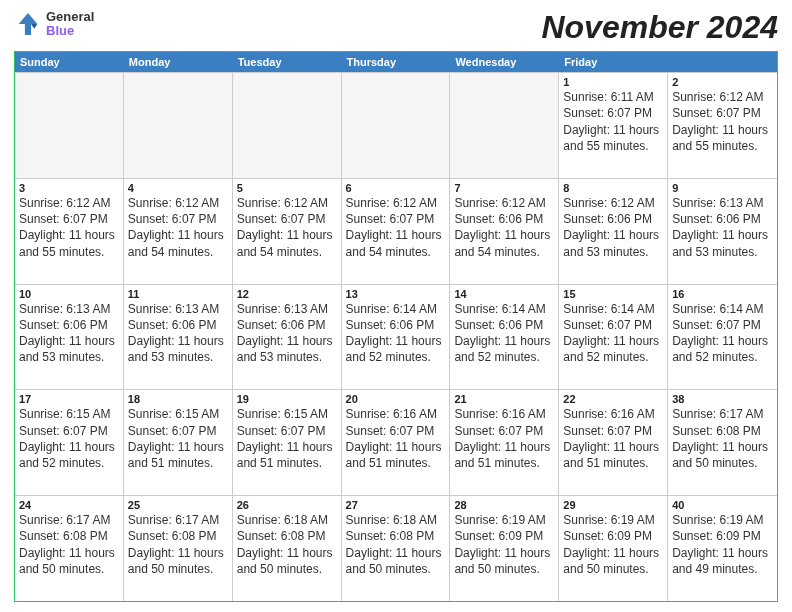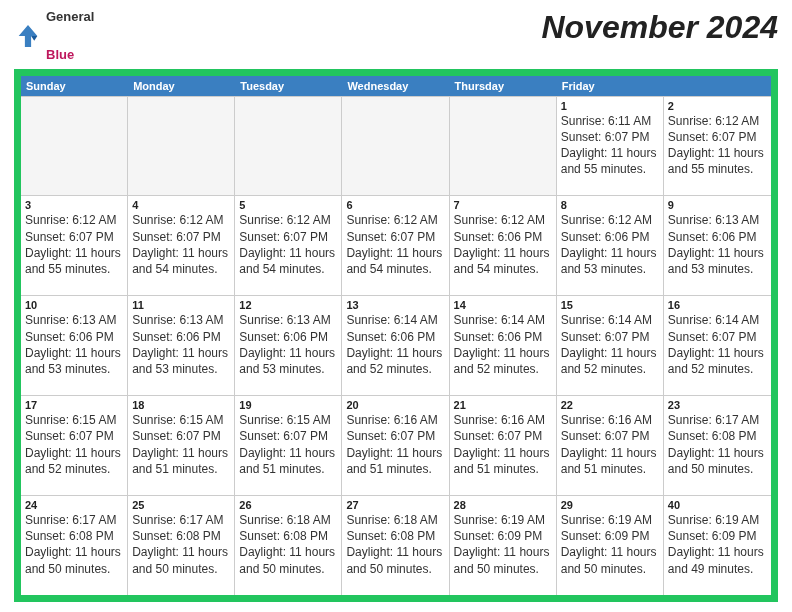--- a/index.html
+++ b/index.html
@@ -27,24 +27,23 @@
       display: flex;
       align-items: center;
       gap: 4px;
     }
     .logo-text {
       display: flex;
       flex-direction: column;
       font-size: 13px;
       font-weight: bold;
       line-height: 1.1;
-      gap: 24px;
     }
     .logo-text span:first-child { color: #333; }
-    .logo-text span:last-child { color: #be185d; }
+    .logo-text span:last-child { color: #8b5cf6; }
     .logo-icon {
       width: 28px;
       height: 28px;
     }
     .title-block {
       text-align: right;
       font-style: italic;
     }
     .title-month {
       font-size: 32px;
@@ -53,21 +52,21 @@
       line-height: 1.1;
     }
     .title-location {
       font-size: 13px;
       color: #444;
     }
     .calendar {
       flex: 1;
       display: flex;
       flex-direction: column;
-      border: 7px solid #22c55e;
+      border: 1px solid #22c55e;
     }
     .cal-header {
       display: grid;
       grid-template-columns: repeat(7, 1fr);
       background: #3a7fc1;
     }
     .cal-header-cell {
       color: #fff;
       font-size: 11px;
       font-weight: bold;
@@ -132,22 +131,22 @@
     <div class="title-block">
       <div class="title-month">November 2024</div>
     </div>
   </div>
 
   <div class="calendar">
     <div class="cal-header">
     <div class="cal-header-cell">Sunday</div>
         <div class="cal-header-cell">Monday</div>
         <div class="cal-header-cell">Tuesday</div>
+        <div class="cal-header-cell">Thursday</div>
         <div class="cal-header-cell">Wednesday</div>
-        <div class="cal-header-cell">Thursday</div>
         <div class="cal-header-cell">Friday</div>
       </div>
     <div class="cal-body">
     <div class="cal-row">
           <div class="cal-cell empty"></div>
           <div class="cal-cell empty"></div>
           <div class="cal-cell empty"></div>
           <div class="cal-cell empty"></div>
           <div class="cal-cell empty"></div>
           <div class="cal-cell">
@@ -238,21 +237,21 @@
           </div>
           <div class="cal-cell">
             <span class="day-num">21</span>
             <div class="day-info">Sunrise: 6:16 AM<br>Sunset: 6:07 PM<br>Daylight: 11 hours and 51 minutes.</div>
           </div>
           <div class="cal-cell">
             <span class="day-num">22</span>
             <div class="day-info">Sunrise: 6:16 AM<br>Sunset: 6:07 PM<br>Daylight: 11 hours and 51 minutes.</div>
           </div>
           <div class="cal-cell">
-            <span class="day-num">23</span>
+            <span class="day-num">38</span>
             <div class="day-info">Sunrise: 6:17 AM<br>Sunset: 6:08 PM<br>Daylight: 11 hours and 50 minutes.</div>
           </div>
         </div>
         <div class="cal-row">
           <div class="cal-cell">
             <span class="day-num">24</span>
             <div class="day-info">Sunrise: 6:17 AM<br>Sunset: 6:08 PM<br>Daylight: 11 hours and 50 minutes.</div>
           </div>
           <div class="cal-cell">
             <span class="day-num">25</span>

